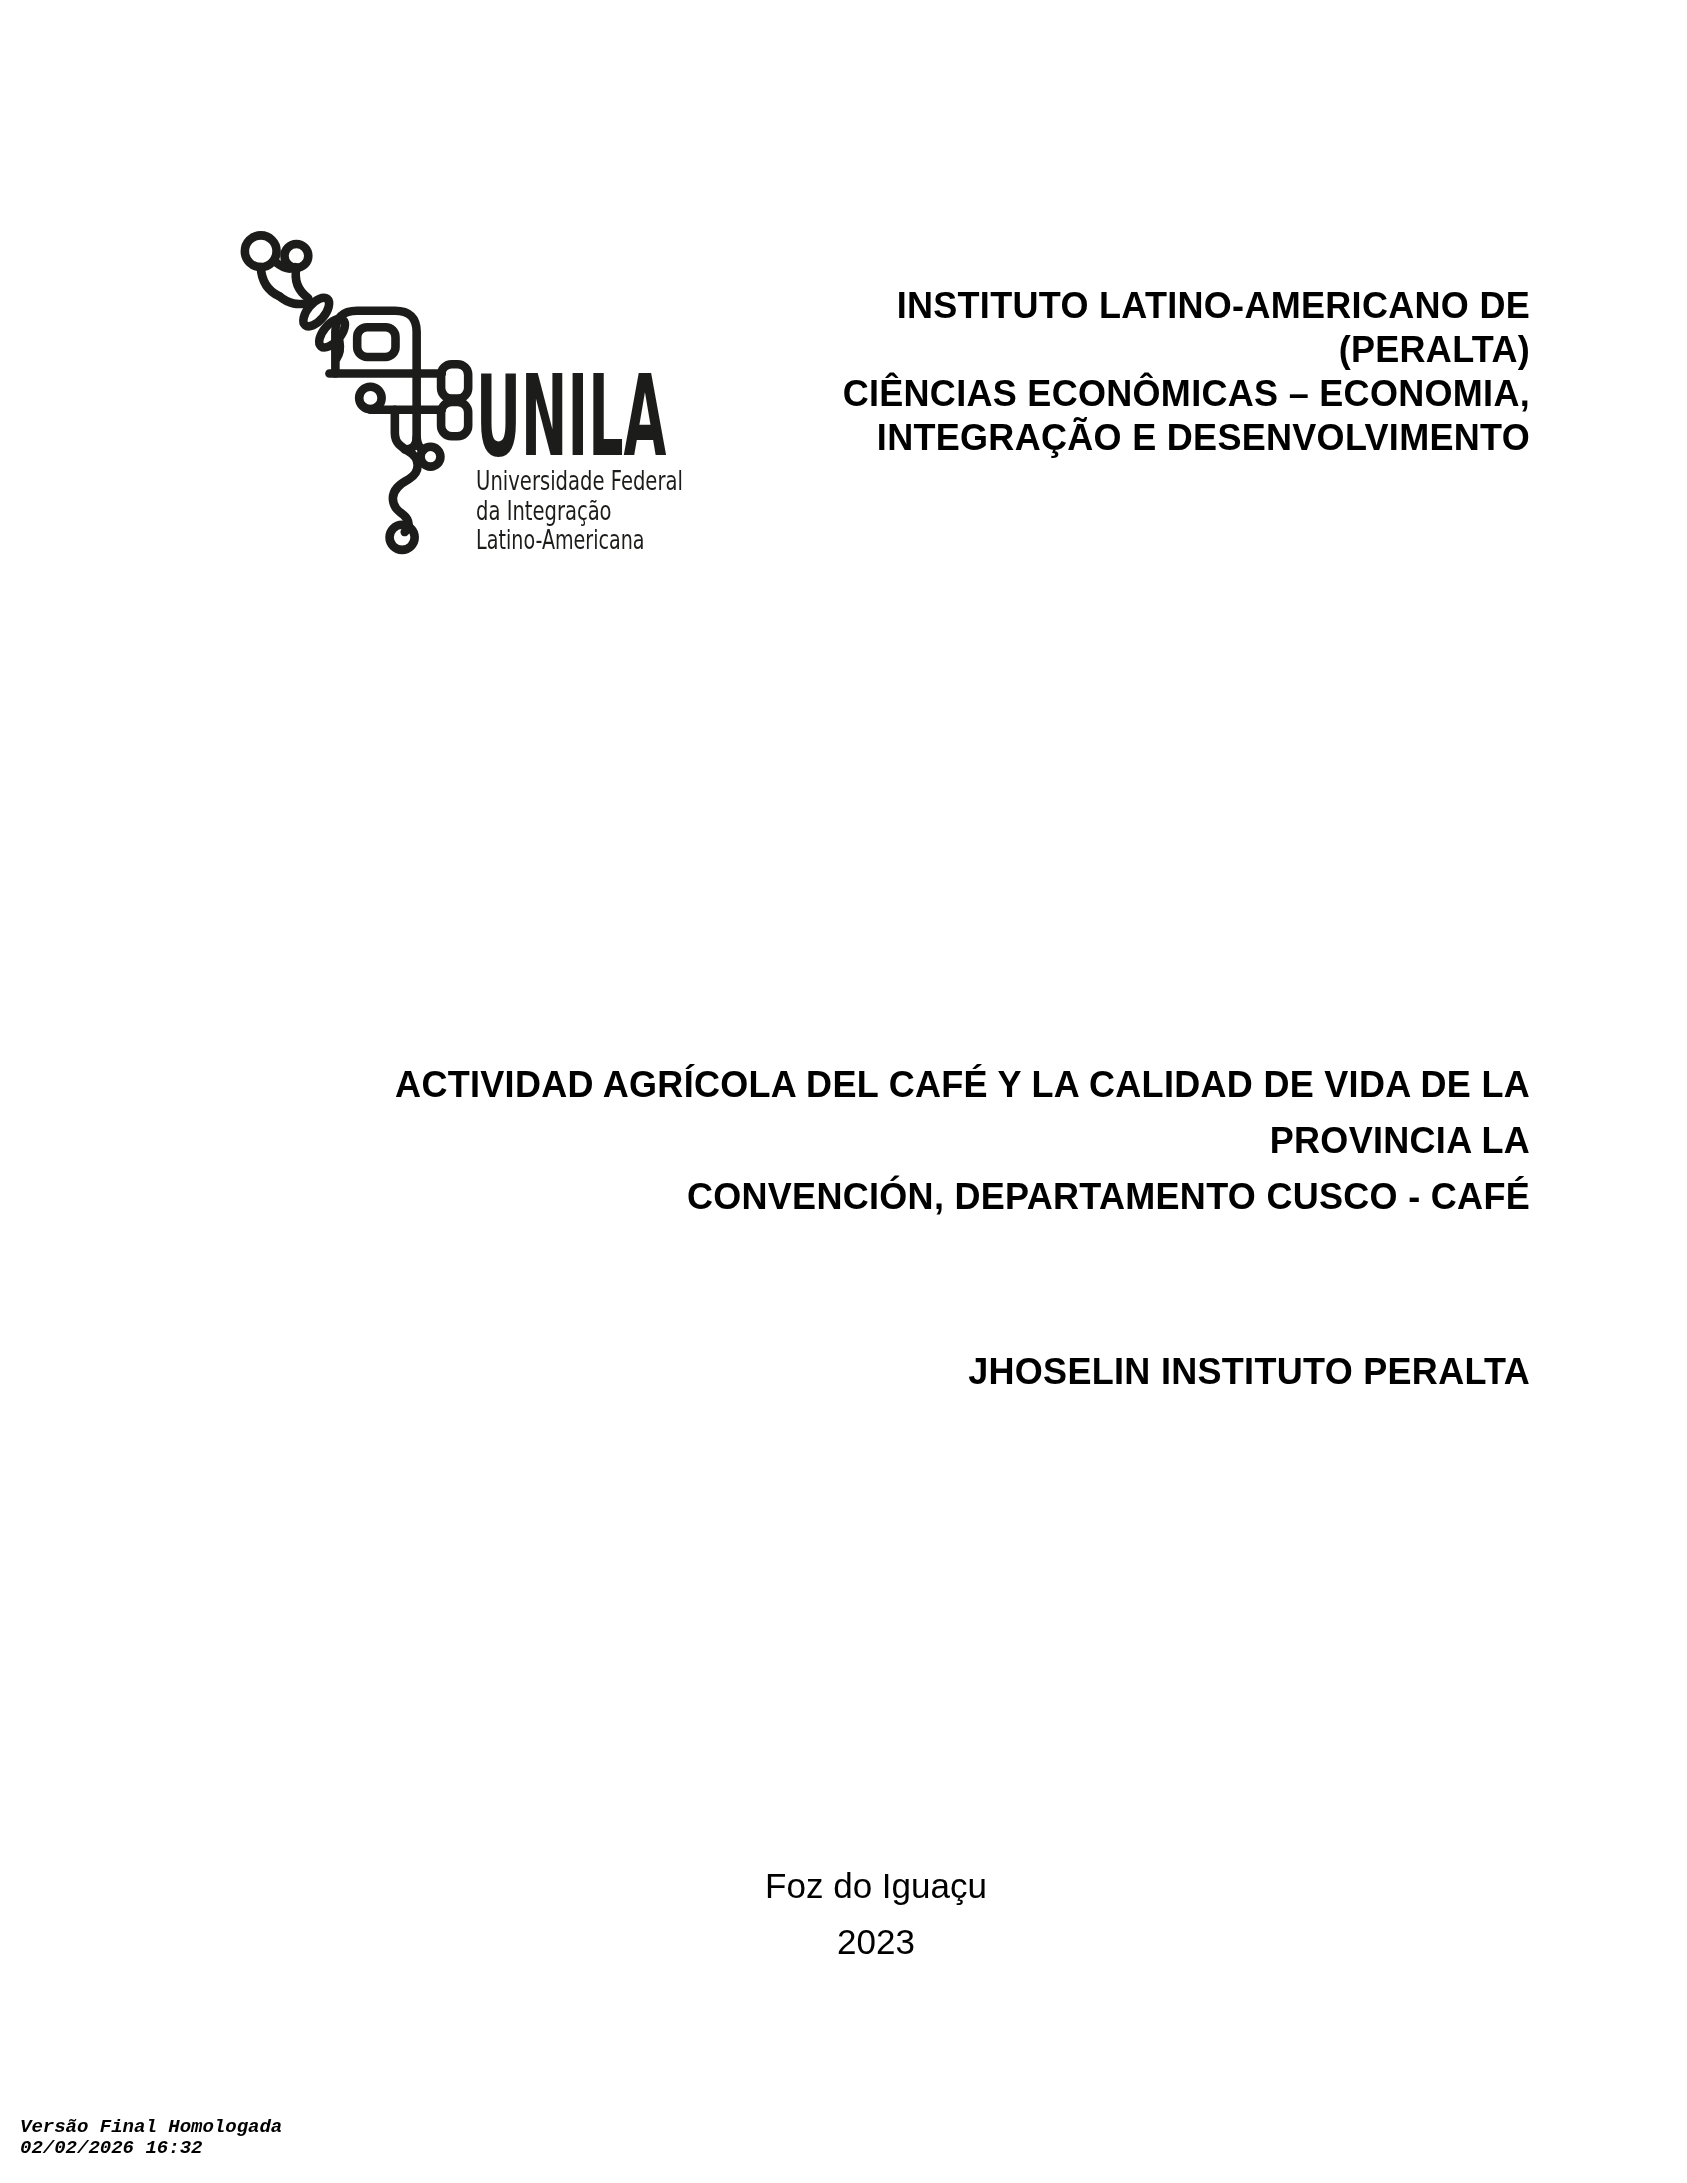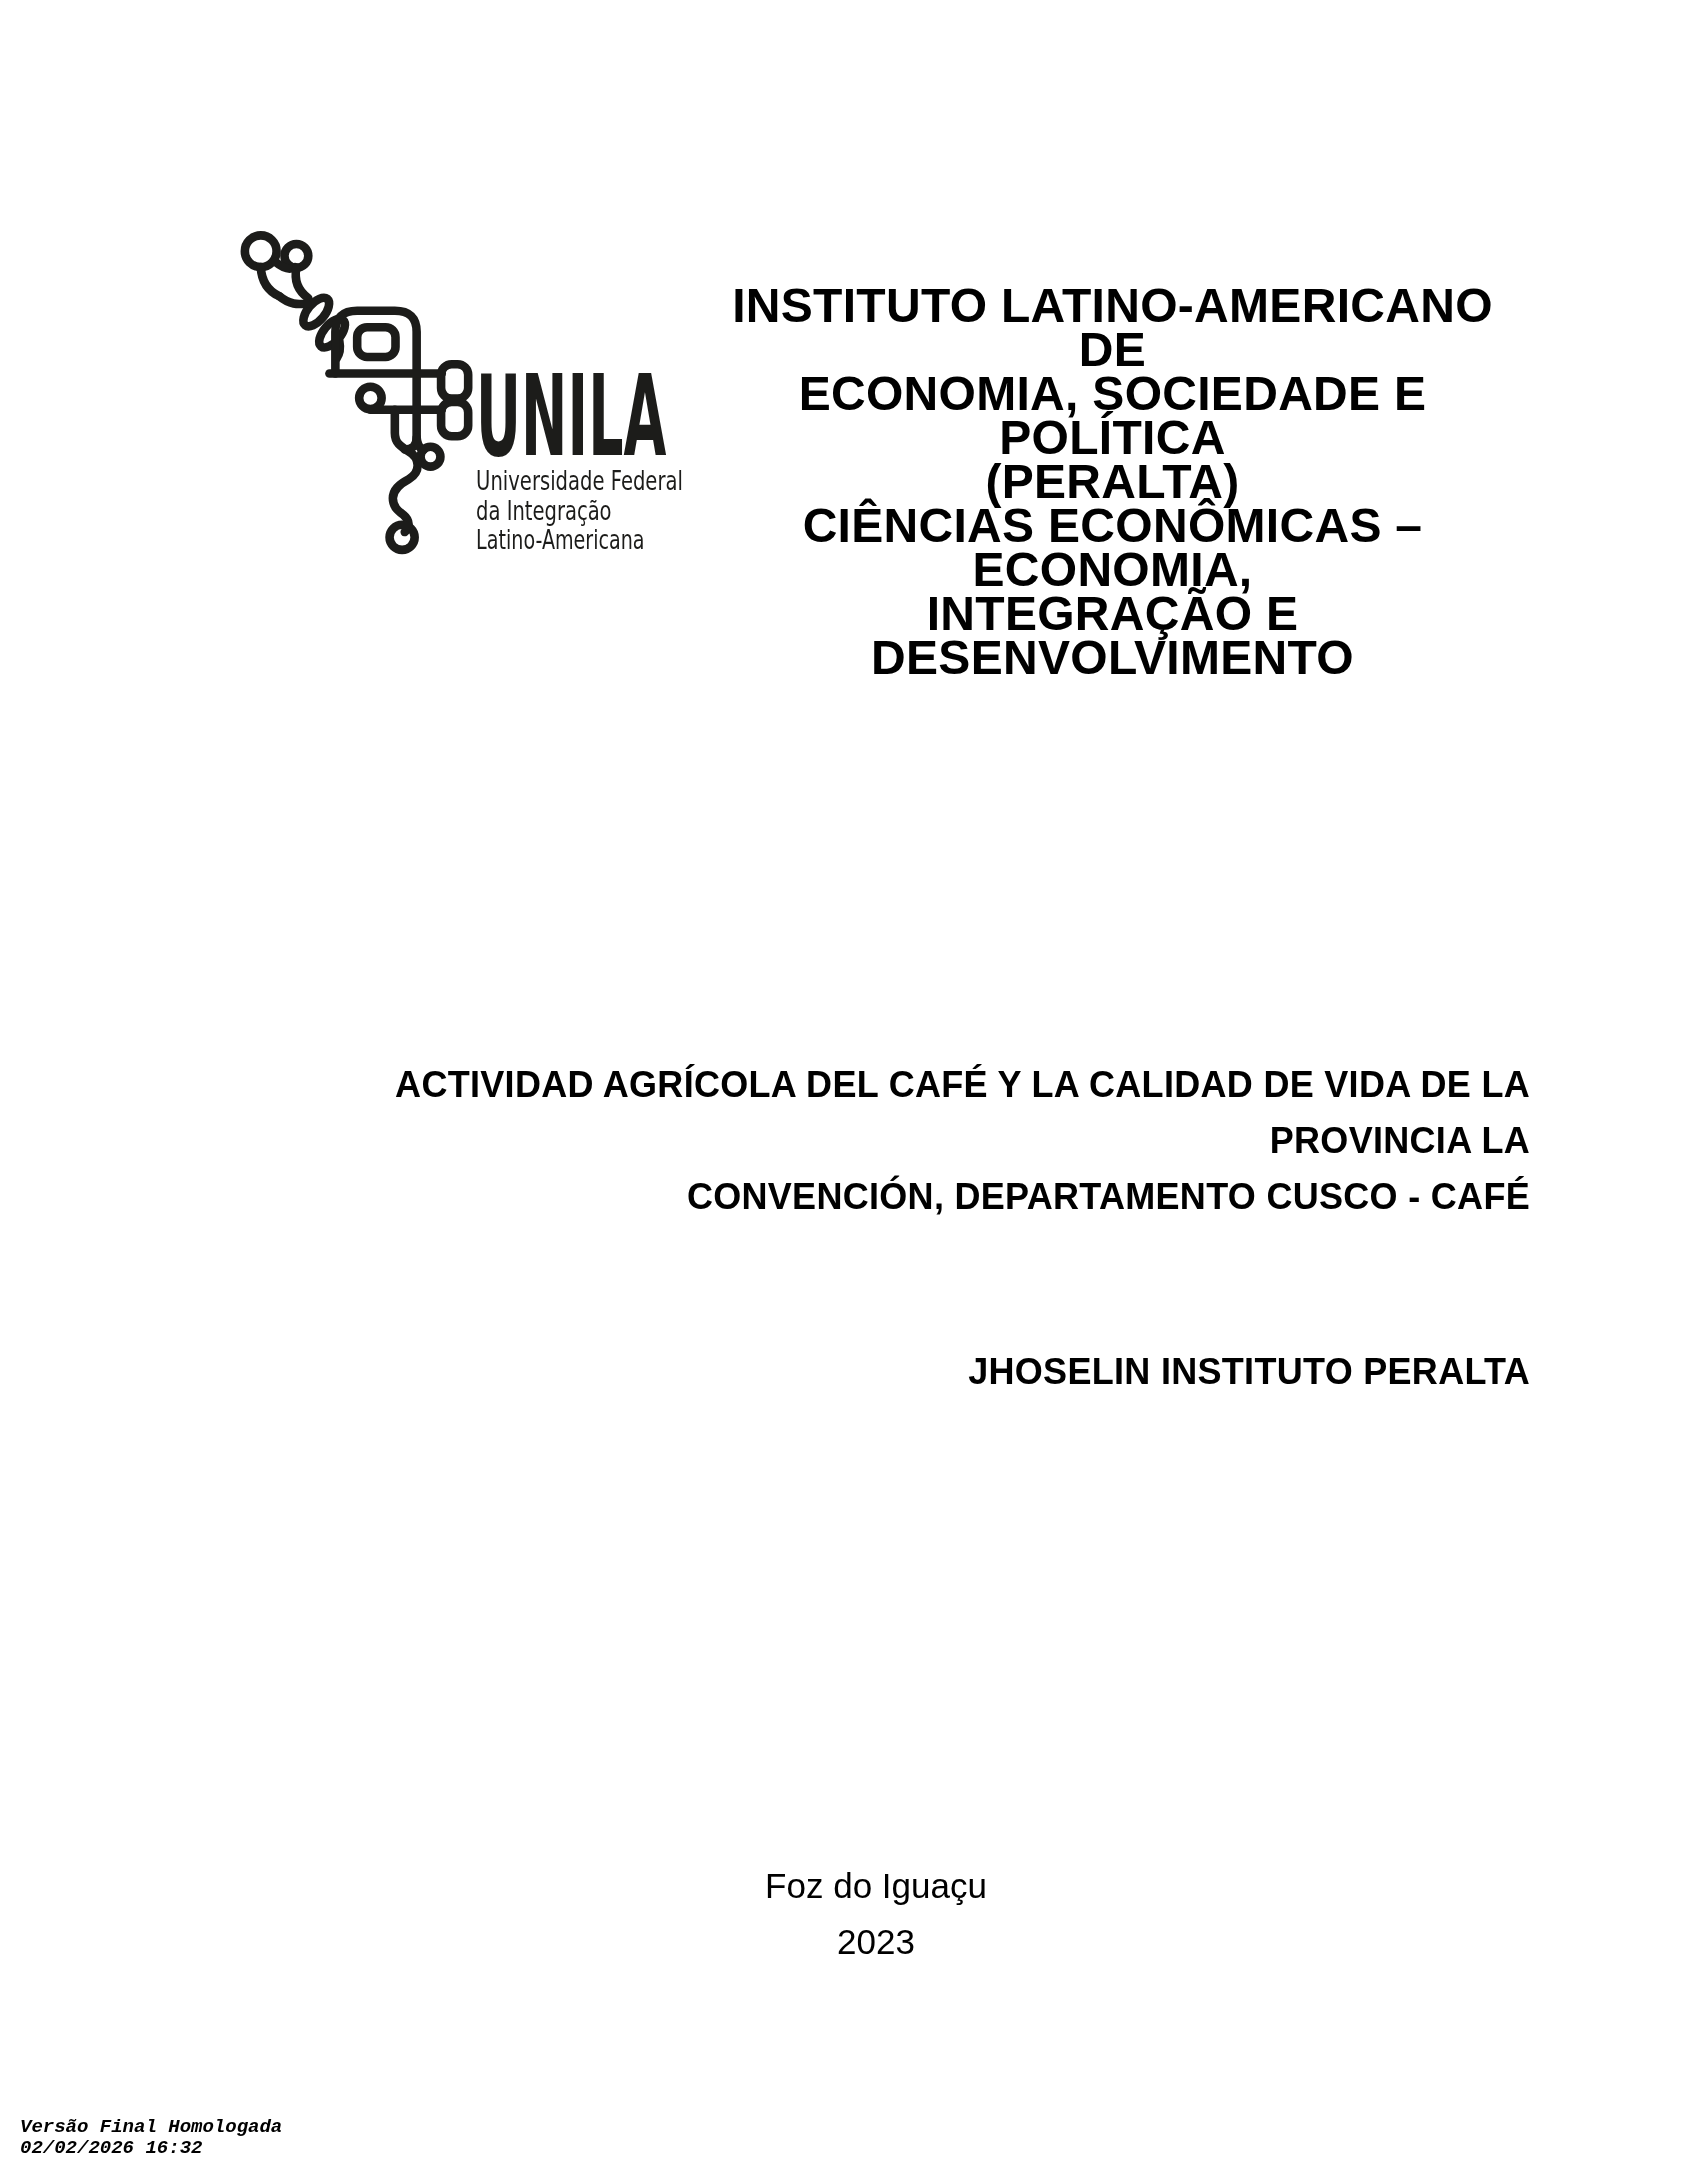--- a/index.html
+++ b/index.html
@@ -14,21 +14,21 @@
   }
   
   .logo-svg{position:absolute;left:218px;top:205px;width:503px;height:370px;}
   .logo-svg .mark{fill:none;stroke:#1c1c1a;stroke-width:13;stroke-linecap:round;stroke-linejoin:round;}
   .logo-svg text{fill:#1c1c1a;}
   .logo-wordmark{font-family:"DejaVu Sans",sans-serif;font-weight:bold;font-size:170px;}
   .logo-sub{font-family:"DejaVu Sans",sans-serif;font-weight:normal;font-size:41px;}
   
   .institute{
     position:absolute;top:284px;left:695px;right:157px;
-    text-align:center;font-weight:bold;font-size:48px;line-height:44px;
+    text-align:right;font-weight:bold;font-size:36px;line-height:44px;
     letter-spacing:0.3px;
   }
   
   .title-block{
     position:absolute;top:1057px;left:239px;right:157px;
     text-align:right;font-weight:bold;font-size:36px;line-height:56px;
     letter-spacing:0.3px;
   }
   
   .author{
@@ -86,21 +86,20 @@
       <circle cx="278" cy="503" r="19"></circle>
     </g>
     <text class="logo-wordmark" x="390" y="378" textLength="288" lengthAdjust="spacingAndGlyphs">UNILA</text>
     <text class="logo-sub" x="390" y="432" textLength="313" lengthAdjust="spacingAndGlyphs">Universidade Federal</text>
     <text class="logo-sub" x="390" y="476" textLength="205" lengthAdjust="spacingAndGlyphs">da Integração</text>
     <text class="logo-sub" x="390" y="520" textLength="255" lengthAdjust="spacingAndGlyphs">Latino-Americana</text>
   </svg>
 
   <div class="institute">
     <div>INSTITUTO LATINO-AMERICANO DE</div>
-    <div>ECONOMIA, SOCIEDADE E POLÍTICA</div>
     <div>(PERALTA)</div>
     <div>CIÊNCIAS ECONÔMICAS – ECONOMIA,</div>
     <div>INTEGRAÇÃO E DESENVOLVIMENTO</div>
   </div>
 
   <div class="title-block">
     <div>ACTIVIDAD AGRÍCOLA DEL CAFÉ Y LA CALIDAD DE VIDA DE LA PROVINCIA LA</div>
     <div>CONVENCIÓN, DEPARTAMENTO CUSCO - CAFÉ</div>
   </div>
 

